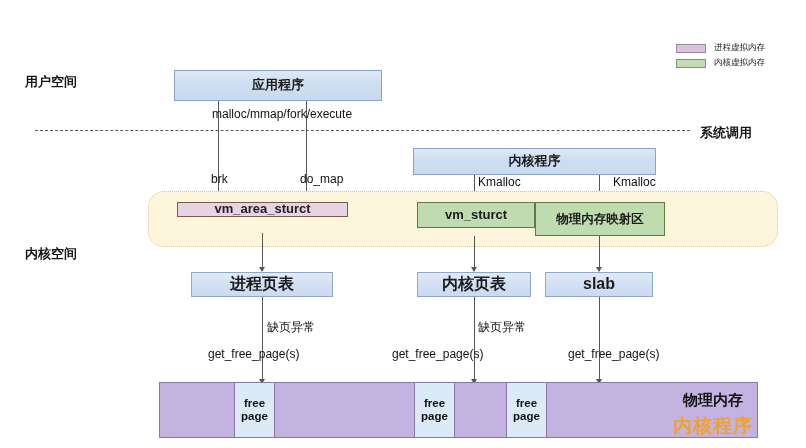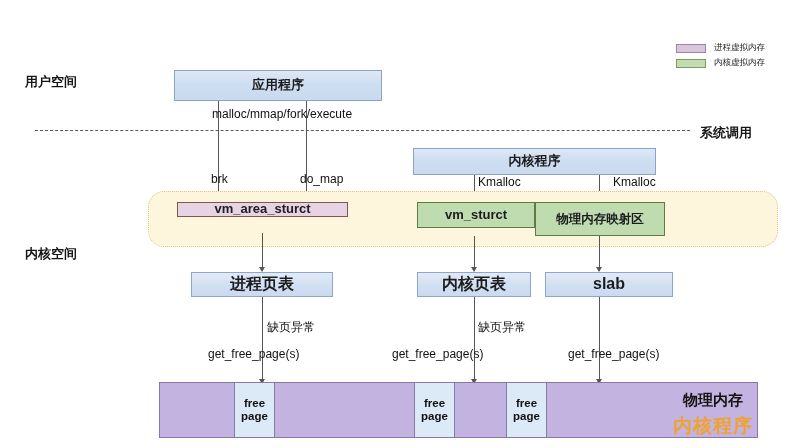--- a/index.html
+++ b/index.html
@@ -229,21 +229,21 @@
   <div class="abs arrowhead" style="left:258.5px; top:267px;"></div>
 
   <div class="abs vline" style="left:474px; top:236px; height:35px;"></div>
   <div class="abs arrowhead" style="left:470.5px; top:267px;"></div>
 
   <div class="abs vline" style="left:599px; top:236px; height:35px;"></div>
   <div class="abs arrowhead" style="left:595.5px; top:267px;"></div>
 
   <div class="abs box box-blue-sm" style="left:191px; top:272px; width:142px; height:25px;">进程页表</div>
   <div class="abs box box-blue-sm" style="left:417px; top:272px; width:114px; height:25px;">内核页表</div>
-  <div class="abs box box-blue-sm" style="left:545px; top:272px; width:128px; height:25px;">slab</div>
+  <div class="abs box box-blue-sm" style="left:545px; top:272px; width:108px; height:25px;">slab</div>
 
   <div class="abs vline" style="left:262px; top:297px; height:86px;"></div>
   <div class="abs arrowhead" style="left:258.5px; top:379px;"></div>
 
   <div class="abs vline" style="left:474px; top:297px; height:86px;"></div>
   <div class="abs arrowhead" style="left:470.5px; top:379px;"></div>
 
   <div class="abs vline" style="left:599px; top:297px; height:86px;"></div>
   <div class="abs arrowhead" style="left:595.5px; top:379px;"></div>
 

